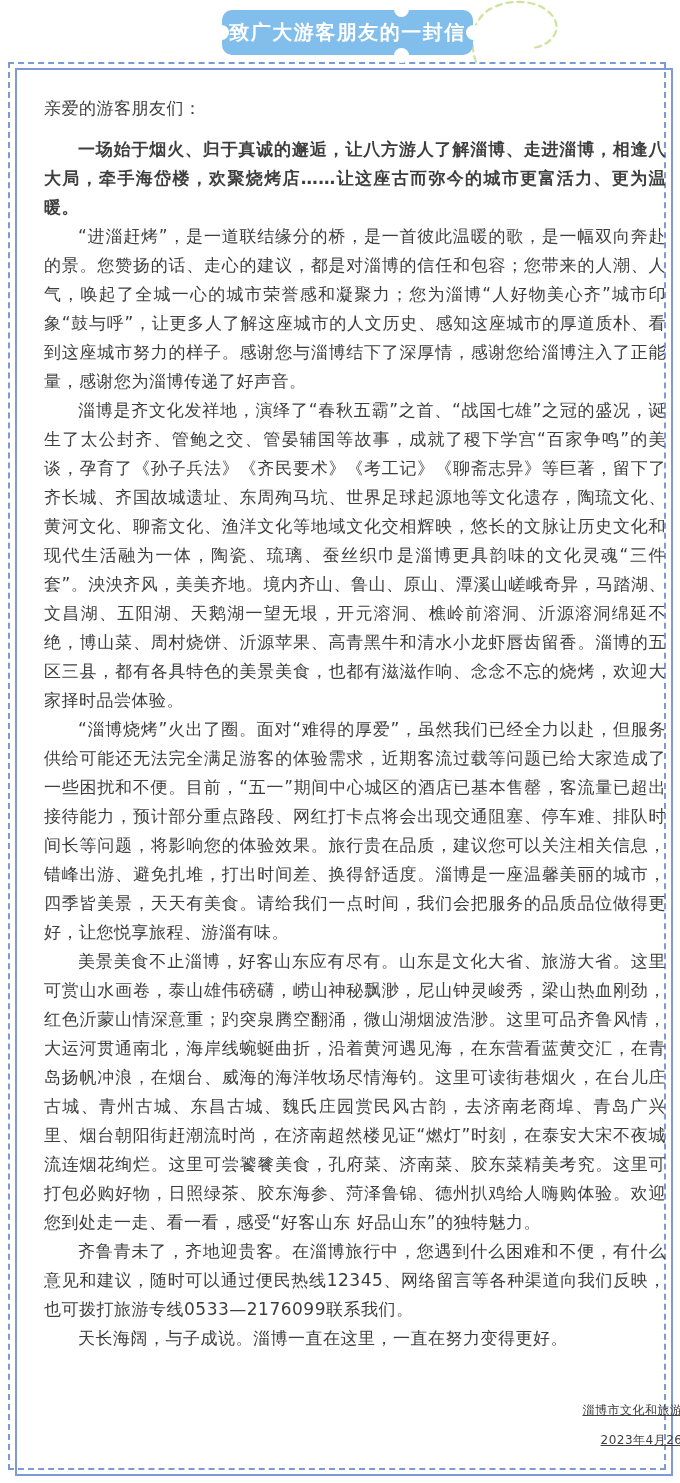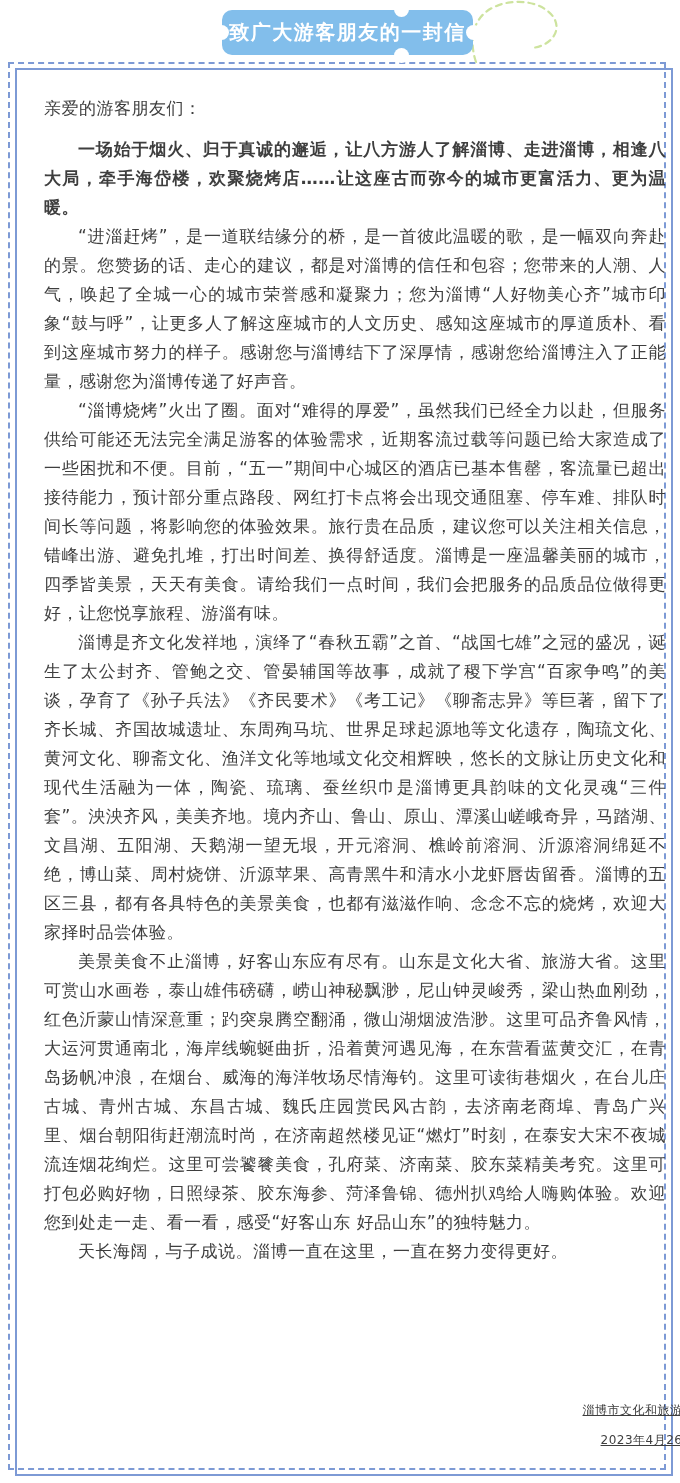--- a/index.html
+++ b/index.html
@@ -134,23 +134,24 @@
     <path d="M 10,62 C 2,38 8,16 28,7 C 50,-3 78,2 88,18 C 96,32 84,46 66,48" fill="none" stroke="#cde39e" stroke-width="2.2" stroke-dasharray="6 5" stroke-linecap="round"></path>
   </svg>
 
   <div class="box-solid"></div>
   <div class="box-dashed"></div>
 
   <div class="content">
     <p class="salutation">亲爱的游客朋友们：</p>
     <p class="para first">一场始于烟火、归于真诚的邂逅，让八方游人了解淄博、走进淄博，相逢八大局，牵手海岱楼，欢聚烧烤店……让这座古而弥今的城市更富活力、更为温暖。</p>
     <p class="para">“进淄赶烤”，是一道联结缘分的桥，是一首彼此温暖的歌，是一幅双向奔赴的景。您赞扬的话、走心的建议，都是对淄博的信任和包容；您带来的人潮、人气，唤起了全城一心的城市荣誉感和凝聚力；您为淄博“人好物美心齐”城市印象“鼓与呼”，让更多人了解这座城市的人文历史、感知这座城市的厚道质朴、看到这座城市努力的样子。感谢您与淄博结下了深厚情，感谢您给淄博注入了正能量，感谢您为淄博传递了好声音。</p>
+    <p class="para">淄博是齐文化发祥地，演绎了“春秋五霸”之首、“战国七雄”之冠的盛况，诞生了太公封齐、管鲍之交、管晏辅国等故事，成就了稷下学宫“百家争鸣”的美谈，孕育了《孙子兵法》《齐民要术》《考工记》《聊斋志异》等巨著，留下了齐长城、齐国故城遗址、东周殉马坑、世界足球起源地等文化遗存，陶琉文化、黄河文化、聊斋文化、渔洋文化等地域文化交相辉映，悠长的文脉让历史文化和现代生活融为一体，陶瓷、琉璃、蚕丝织巾是淄博更具韵味的文化灵魂“三件套”。泱泱齐风，美美齐地。境内齐山、鲁山、原山、潭溪山嵯峨奇异，马踏湖、文昌湖、五阳湖、天鹅湖一望无垠，开元溶洞、樵岭前溶洞、沂源溶洞绵延不绝，博山菜、周村烧饼、沂源苹果、高青黑牛和清水小龙虾唇齿留香。淄博的五区三县，都有各具特色的美景美食，也都有滋滋作响、念念不忘的烧烤，欢迎大家择时品尝体验。</p>
     <p class="para">“淄博烧烤”火出了圈。面对“难得的厚爱”，虽然我们已经全力以赴，但服务供给可能还无法完全满足游客的体验需求，近期客流过载等问题已给大家造成了一些困扰和不便。目前，“五一”期间中心城区的酒店已基本售罄，客流量已超出接待能力，预计部分重点路段、网红打卡点将会出现交通阻塞、停车难、排队时间长等问题，将影响您的体验效果。旅行贵在品质，建议您可以关注相关信息，错峰出游、避免扎堆，打出时间差、换得舒适度。淄博是一座温馨美丽的城市，四季皆美景，天天有美食。请给我们一点时间，我们会把服务的品质品位做得更好，让您悦享旅程、游淄有味。</p>
-    <p class="para">淄博是齐文化发祥地，演绎了“春秋五霸”之首、“战国七雄”之冠的盛况，诞生了太公封齐、管鲍之交、管晏辅国等故事，成就了稷下学宫“百家争鸣”的美谈，孕育了《孙子兵法》《齐民要术》《考工记》《聊斋志异》等巨著，留下了齐长城、齐国故城遗址、东周殉马坑、世界足球起源地等文化遗存，陶琉文化、黄河文化、聊斋文化、渔洋文化等地域文化交相辉映，悠长的文脉让历史文化和现代生活融为一体，陶瓷、琉璃、蚕丝织巾是淄博更具韵味的文化灵魂“三件套”。泱泱齐风，美美齐地。境内齐山、鲁山、原山、潭溪山嵯峨奇异，马踏湖、文昌湖、五阳湖、天鹅湖一望无垠，开元溶洞、樵岭前溶洞、沂源溶洞绵延不绝，博山菜、周村烧饼、沂源苹果、高青黑牛和清水小龙虾唇齿留香。淄博的五区三县，都有各具特色的美景美食，也都有滋滋作响、念念不忘的烧烤，欢迎大家择时品尝体验。</p>
     <p class="para">美景美食不止淄博，好客山东应有尽有。山东是文化大省、旅游大省。这里可赏山水画卷，泰山雄伟磅礴，崂山神秘飘渺，尼山钟灵峻秀，梁山热血刚劲，红色沂蒙山情深意重；趵突泉腾空翻涌，微山湖烟波浩渺。这里可品齐鲁风情，大运河贯通南北，海岸线蜿蜒曲折，沿着黄河遇见海，在东营看蓝黄交汇，在青岛扬帆冲浪，在烟台、威海的海洋牧场尽情海钓。这里可读街巷烟火，在台儿庄古城、青州古城、东昌古城、魏氏庄园赏民风古韵，去济南老商埠、青岛广兴里、烟台朝阳街赶潮流时尚，在济南超然楼见证“燃灯”时刻，在泰安大宋不夜城流连烟花绚烂。这里可尝饕餮美食，孔府菜、济南菜、胶东菜精美考究。这里可打包必购好物，日照绿茶、胶东海参、菏泽鲁锦、德州扒鸡给人嗨购体验。欢迎您到处走一走、看一看，感受“好客山东 好品山东”的独特魅力。</p>
+    <p class="para">齐鲁青未了，齐地迎贵客。在淄博旅行中，您遇到什么困难和不便，有什么意见和建议，随时可以通过便民热线12345、网络留言等各种渠道向我们反映，也可拨打旅游专线0533—2176099联系我们。</p>
     <p class="para">天长海阔，与子成说。淄博一直在这里，一直在努力变得更好。</p>
   </div>
 
   <div class="signature">
     <p class="sig-org">淄博市文化和旅游局</p>
     <p class="sig-date">2023年4月26日</p>
   </div>
 
 </div>
 

